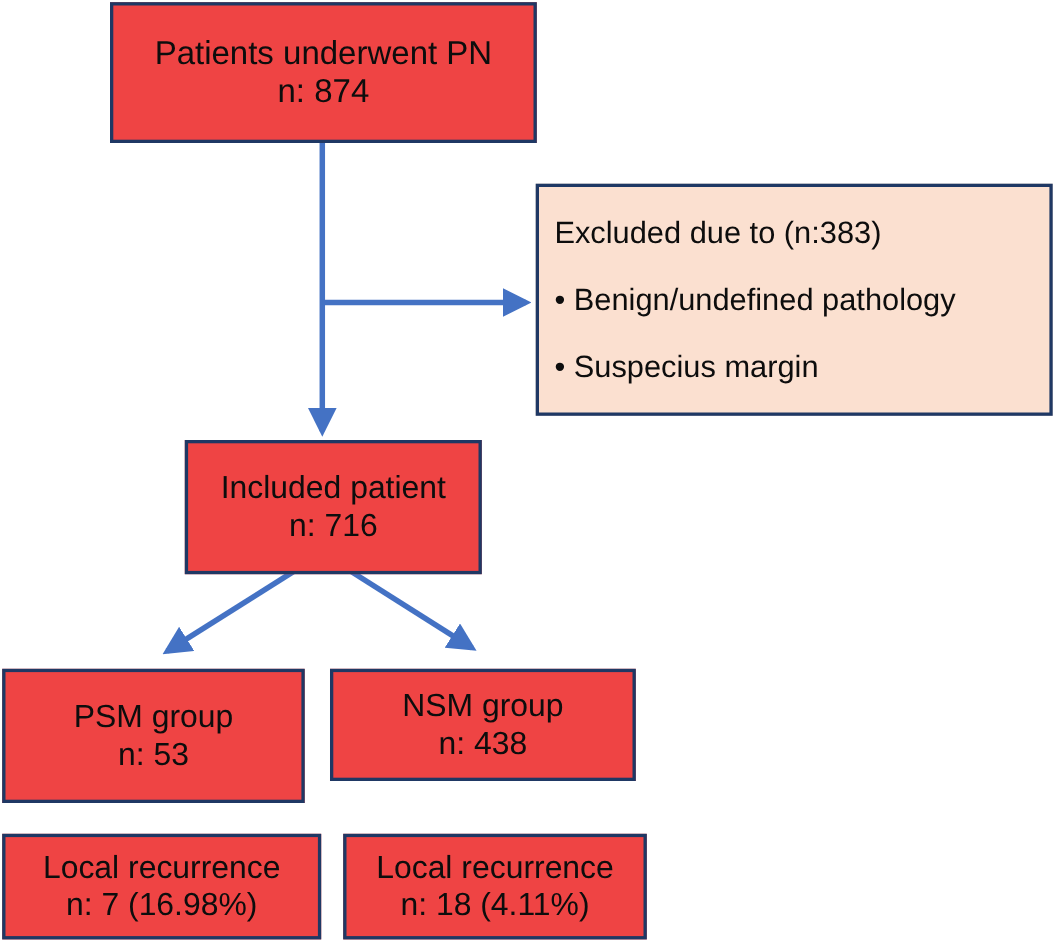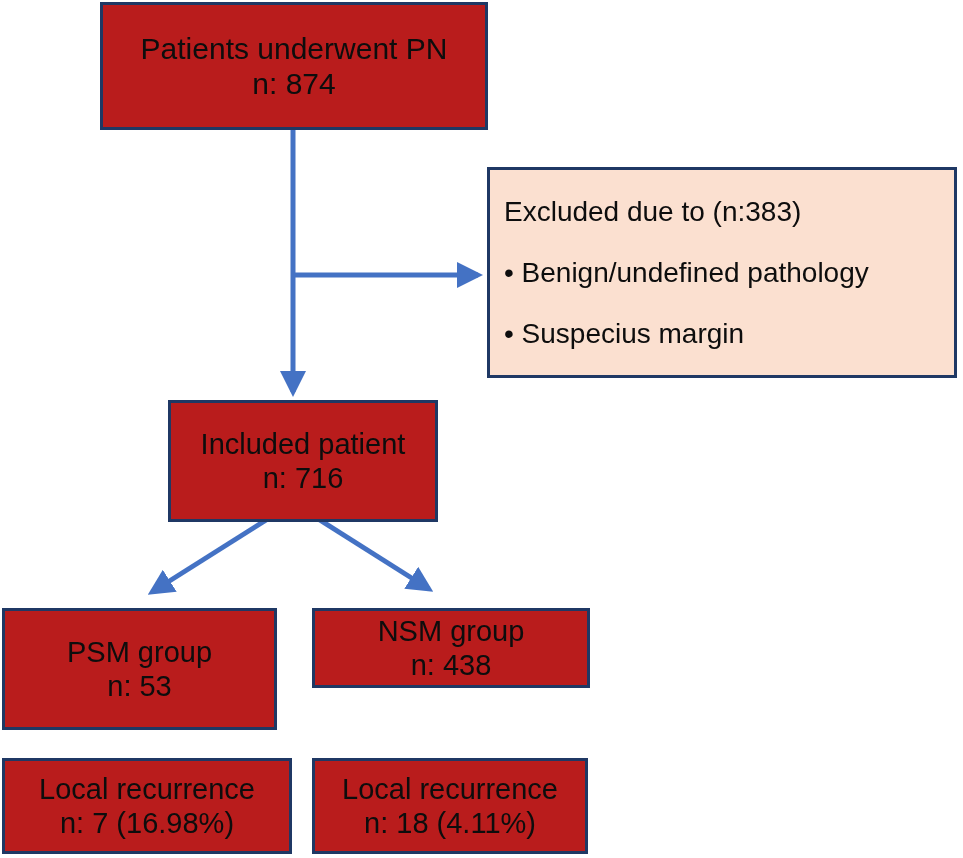--- a/index.html
+++ b/index.html
@@ -19,33 +19,33 @@
     position: absolute;
     box-sizing: border-box;
     border: 3px solid #1F3864;
     display: flex;
     flex-direction: column;
     align-items: center;
     justify-content: center;
     color: #0d0d0d;
     line-height: 1.18;
   }
-  .node.yellow { background: #b91c1c; }
+  .node.yellow { background: #ef4444; }
   .node.peach  { background: #FBE0D0; }
   .node .line { display: block; white-space: nowrap; }
 
   
   #node-top      { left:100px; top:2px;   width:388px; height:128px; font-size:30px; }
   #node-excluded { left:487px; top:167px; width:470px; height:211px;
                    align-items:flex-start; justify-content:center;
                    padding:4px 0 4px 14px; font-size:28px;gap:28px; }
   #node-excluded .line { text-align:left; }
   #node-included { left:168px; top:400px; width:270px; height:122px; font-size:29px; }
   #node-psm      { left:2px;   top:608px; width:275px; height:122px; font-size:29px; }
-  #node-nsm      { left:312px; top:608px; width:278px; height:80px; font-size:29px; }
+  #node-nsm      { left:300px; top:608px; width:278px; height:102px; font-size:29px; }
   #node-rec-psm  { left:2px;   top:758px; width:290px; height:96px;  font-size:29px; }
   #node-rec-nsm  { left:312px; top:758px; width:276px; height:96px;  font-size:29px; }
 
   #connectors {
     position: absolute;
     left: 0; top: 0;
     width: 963px;
     height: 858px;
     pointer-events: none;
   }

